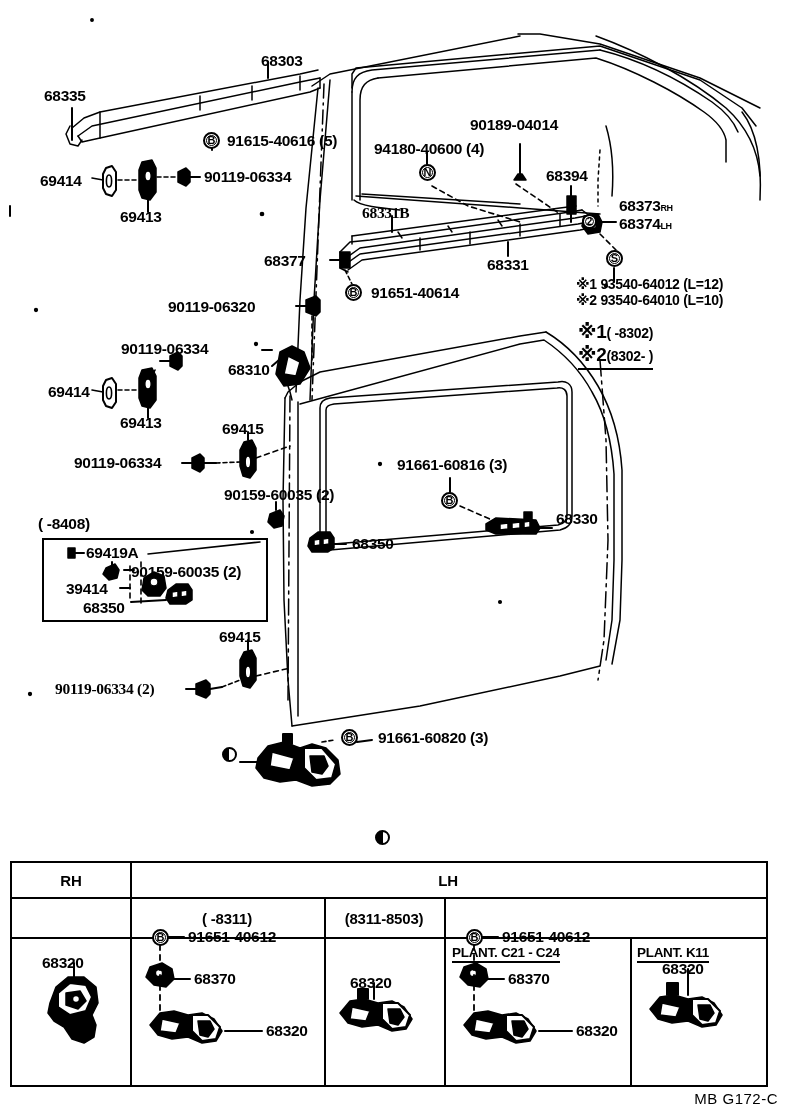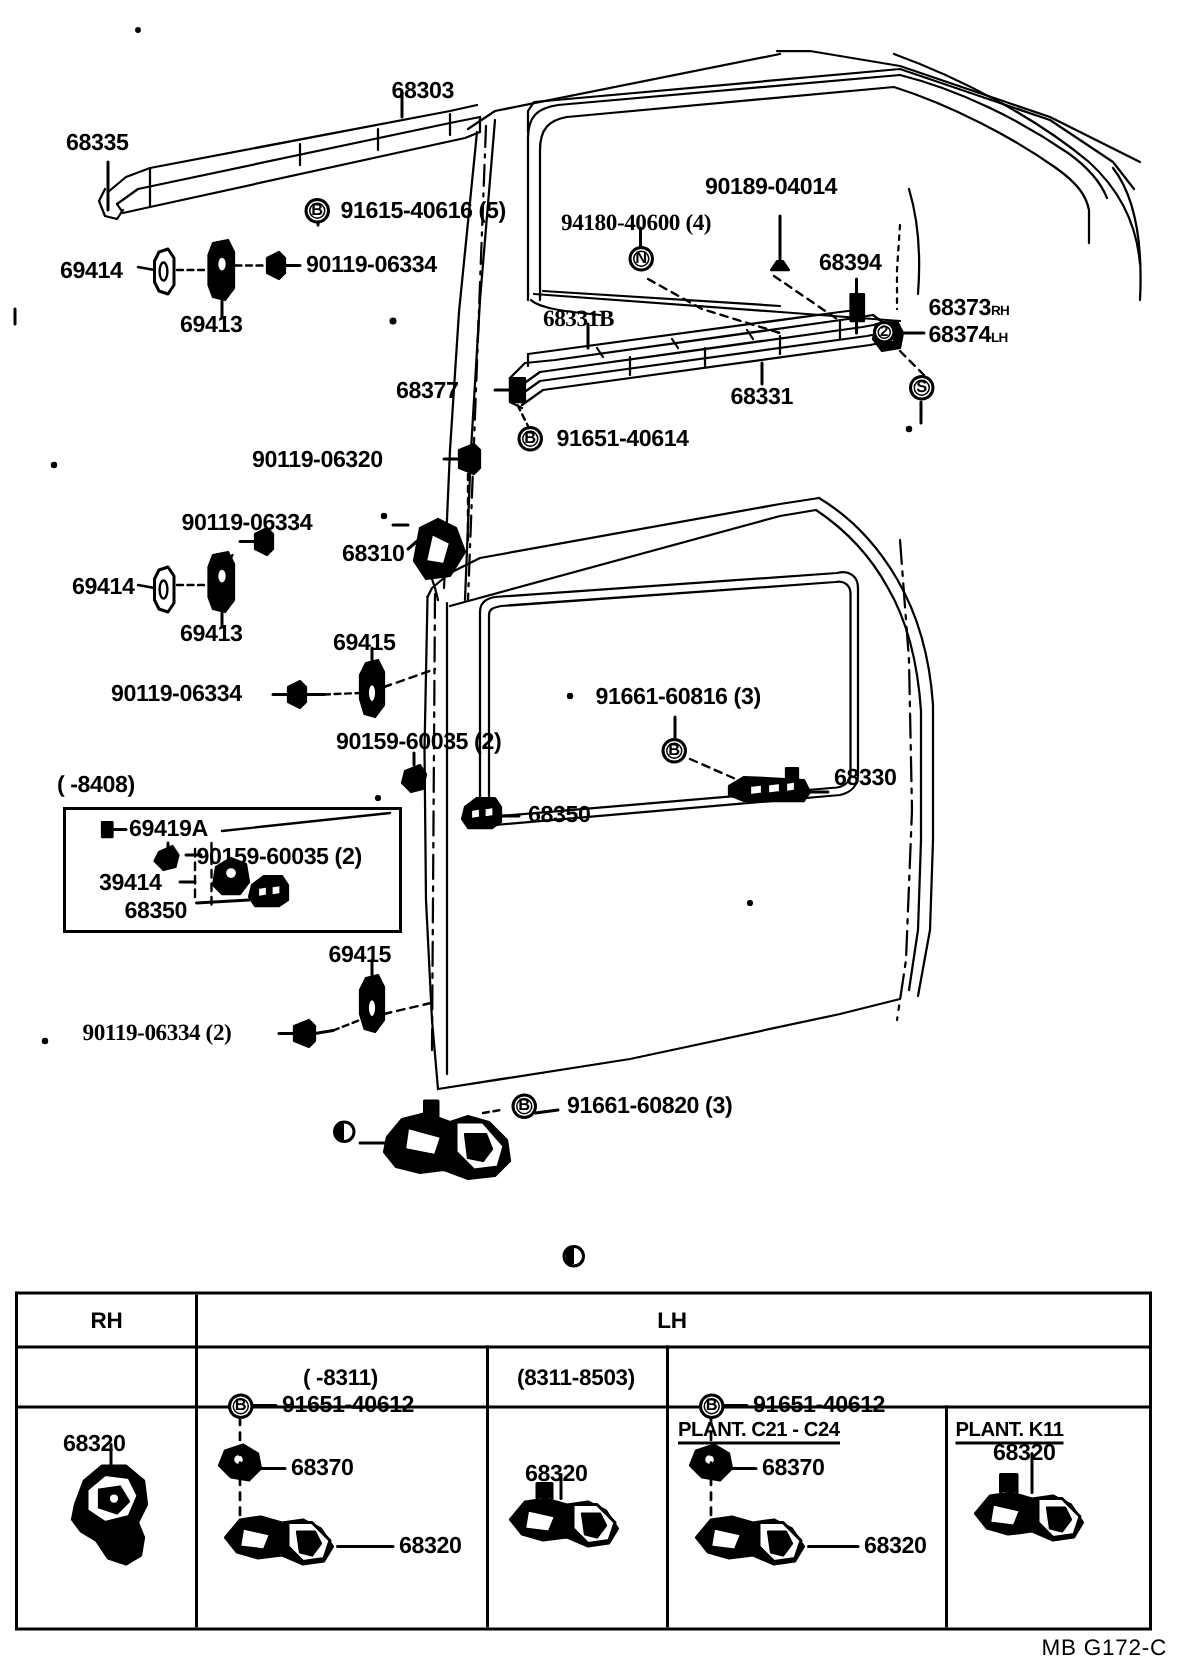--- a/index.html
+++ b/index.html
@@ -278,21 +278,21 @@
   <div class="cmark" style="left:203px;top:132px;">
       <i>B</i>
     </div>
   <div class="lbl" style="left:227px;top:133px;">91615-40616 (5)</div>
 
   <div class="lbl" style="left:40px;top:173px;">69414</div>
   <div class="lbl" style="left:204px;top:169px;">90119-06334</div>
   <div class="lbl" style="left:120px;top:209px;">69413</div>
 
   <div class="lbl" style="left:470px;top:117px;">90189-04014</div>
-  <div class="lbl" style="left:374px;top:141px;font-family:Liberation Serif, serif;">94180-40600 (4)</div>
+  <div class="lbl" style="left:374px;top:141px;">94180-40600 (4)</div>
   <div class="cmark" style="left:419px;top:164px;">
       <i>N</i>
     </div>
 
   <div class="lbl" style="left:546px;top:168px;">68394</div>
 
   <div class="lbl" style="left:362px;top:205px;font-family:Liberation Serif, serif;">68331B</div>
   <div class="lbl" style="left:487px;top:257px;">68331</div>
   <div class="lbl" style="left:264px;top:253px;">68377</div>
 
@@ -304,20 +304,32 @@
   <div class="cmark" style="left:582px;top:214px;width:15px;height:15px;font-size:10px;line-height:11px;">
       <i>2</i>
     </div>
   <div class="lbl" style="left:619px;top:198px;"><span>68373</span><span class="sup">RH</span></div>
   <div class="lbl" style="left:619px;top:216px;"><span>68374</span><span class="sup">LH</span></div>
 
   <div class="cmark" style="left:606px;top:250px;">
       <i>S</i>
     </div>
 
+  <div class="notebox" style="left:576px;top:276px;">
+    <div class="noteline">※1 93540-64012 (L=12)</div>
+    <div class="noteline">※2 93540-64010 (L=10)</div>
+  </div>
+  <div class="notebox" style="left:578px;top:320px;">
+    <div class="noteline">
+      <span class="starnum">※1</span><span>(          -8302)</span>
+    </div>
+    <div class="noteline ulbar" style="padding-bottom:2px;">
+      <span class="starnum">※2</span><span>(8302-          )</span>
+    </div>
+  </div>
 
   <div class="lbl" style="left:168px;top:299px;">90119-06320</div>
   <div class="lbl" style="left:121px;top:341px;">90119-06334</div>
   <div class="lbl" style="left:228px;top:362px;">68310</div>
 
   <div class="lbl" style="left:48px;top:384px;">69414</div>
   <div class="lbl" style="left:120px;top:415px;">69413</div>
   <div class="lbl" style="left:222px;top:421px;">69415</div>
   <div class="lbl" style="left:74px;top:455px;">90119-06334</div>
   <div class="lbl" style="left:224px;top:487px;">90159-60035 (2)</div>

